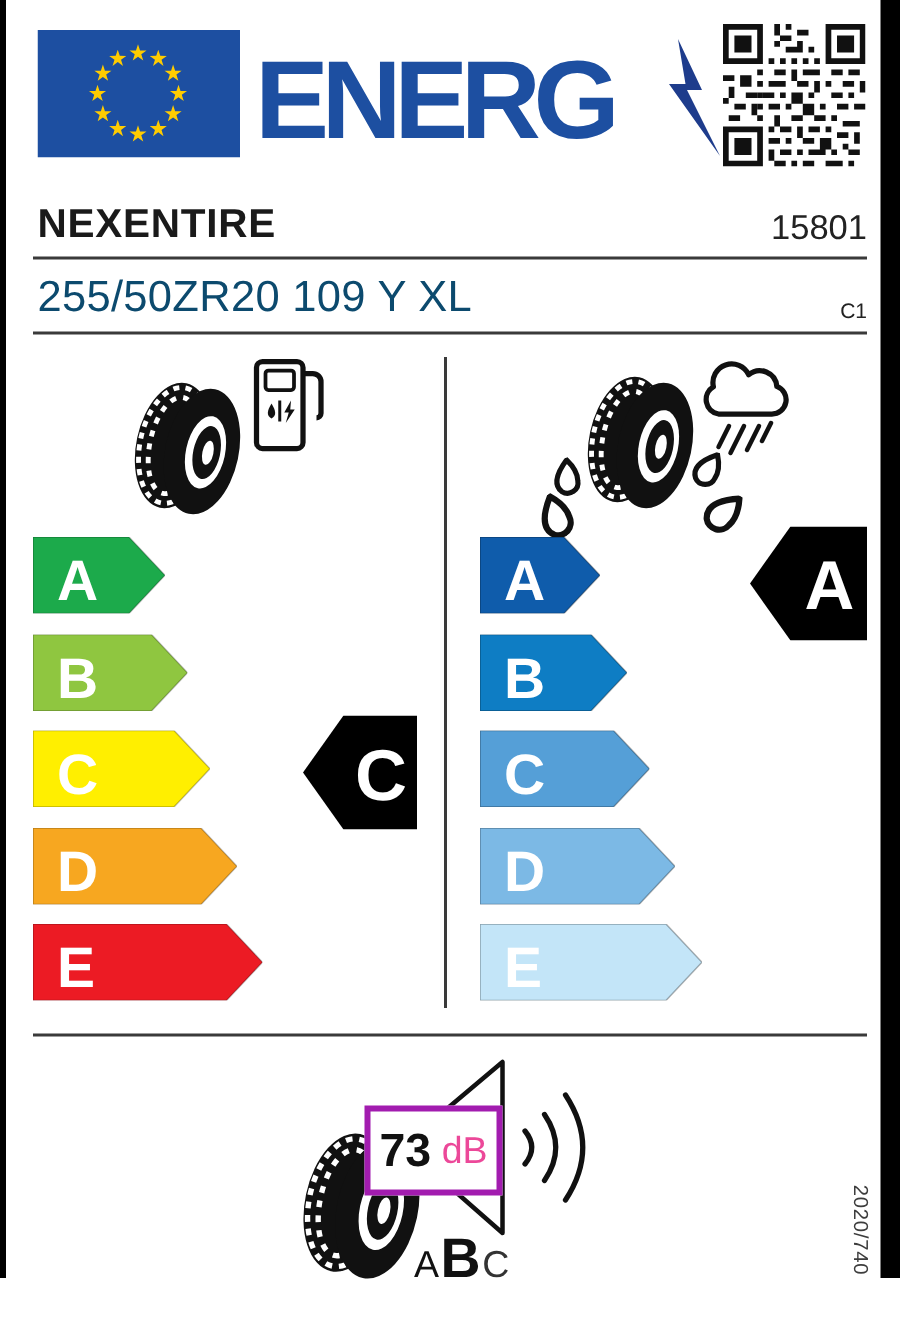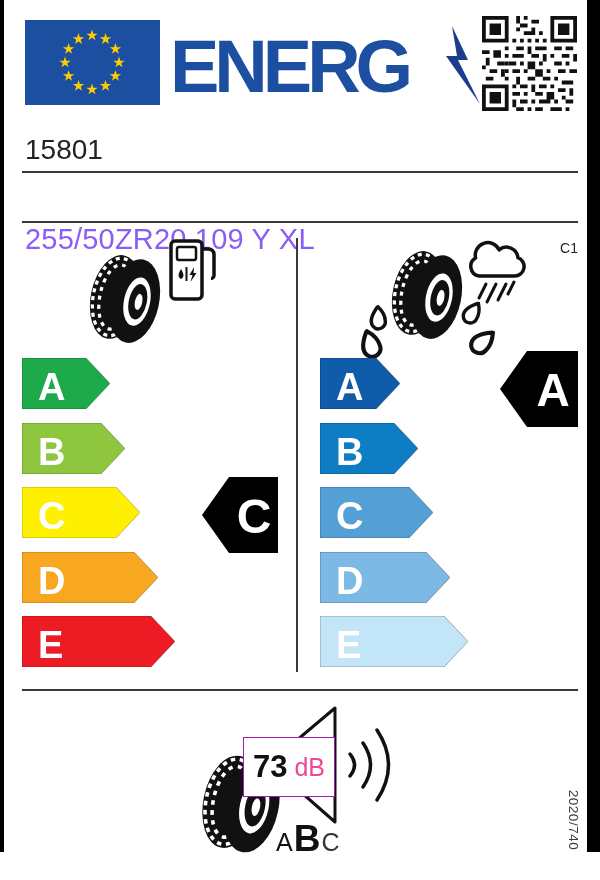--- a/index.html
+++ b/index.html
@@ -8,29 +8,29 @@
     font-family:"Liberation Sans",sans-serif;color:#111;
   }
   .edge{position:absolute;top:0;background:#000;height:852px;}
   .edge.l{left:0;width:4px;}
   .edge.r{left:587px;width:13px;}
   .abs{position:absolute;}
   .hline{position:absolute;left:22px;width:556px;height:2px;background:#3a3a3a;}
   .vline{position:absolute;left:296px;top:238px;width:2px;height:434px;background:#3a3a3a;}
   .brand-row{position:absolute;left:25px;top:134px;width:553px;display:flex;justify-content:space-between;align-items:flex-end;}
   .brand{font-size:27px;font-weight:700;letter-spacing:.5px;color:#1a1a1a;}
-  .article{font-size:28px;color:#222;}
+  .article{font-size:23px;color:#222;}
   .size-row{position:absolute;left:25px;top:182px;width:553px;display:flex;justify-content:space-between;align-items:flex-end;}
-  .size{font-size:29px;color:#8b5cf6;letter-spacing:.2px;margin-top:41px;}
+  .size{font-size:29px;color:#0c4a6e;letter-spacing:.2px;}
   .tclass{font-size:14px;color:#222;}
   svg text{font-family:"Liberation Sans",sans-serif;}
   .arrow-letter{font-weight:700;fill:#fff;}
   .noise-box{
     position:absolute;left:243px;top:737px;width:92px;height:60px;background:#fff;
-    border:1px solid #a21caf;box-sizing:border-box;display:flex;align-items:center;justify-content:center;gap:7px;
+    border:4px solid #a21caf;box-sizing:border-box;display:flex;align-items:center;justify-content:center;gap:7px;
   }
   .noise-box .val{font-size:31px;font-weight:700;color:#111;}
   .noise-box .unit{font-size:25px;color:#ec4899;}
   .abc{position:absolute;left:276px;top:818px;display:flex;align-items:baseline;}
   .abc .a{font-size:25px;color:#111;}
   .abc .b{font-size:37px;font-weight:700;color:#111;margin:0 1px;}
   .abc .c{font-size:25px;color:#333;}
   .reg{
     position:absolute;left:531px;top:812px;width:84px;height:16px;
     transform:rotate(90deg);text-align:center;font-size:13.5px;color:#3d3d3d;letter-spacing:.5px;
@@ -94,20 +94,21 @@
 
   <svg class="abs" style="left:482px;top:16px" width="95" height="95" viewBox="0 0 25 25">
     <g fill="#111">
       <path fill-rule="evenodd" d="M0,0h7v7h-7zM1,1v5h5v-5zM2,2h3v3h-3z M18,0h7v7h-7zM19,1v5h5v-5zM20,2h3v3h-3z M0,18h7v7h-7zM1,19v5h5v-5zM2,20h3v3h-3z"></path>
       <path d="M8,6h1v1h-1zM10,6h1v1h-1zM12,6h1v1h-1zM14,6h1v1h-1zM16,6h1v1h-1zM6,8h1v1h-1zM6,10h1v1h-1zM6,12h1v1h-1zM6,14h1v1h-1zM6,16h1v1h-1z"></path>
       <path d="M9,0h1v2h-1zM11,0h1v1h-1zM13,1h2v1h-2zM10,2h2v1h-2zM13,3h1v2h-1zM9,3h1v1h-1zM11,4h2v1h-2zM15,4h1v1h-1zM9,8h2v1h-2zM12,8h1v2h-1zM14,8h3v1h-3zM19,8h2v1h-2zM22,8h2v1h-2zM0,9h2v1h-2zM3,9h2v2h-2zM8,10h3v1h-3zM13,10h2v1h-2zM16,10h1v2h-1zM18,10h1v1h-1zM21,10h2v1h-2zM24,10h1v2h-1zM1,11h1v2h-1zM4,12h2v1h-2zM7,12h2v1h-2zM10,12h1v1h-1zM12,12h2v2h-2zM15,12h1v1h-1zM19,12h2v1h-2zM22,12h1v1h-1zM0,13h1v1h-1zM2,14h2v1h-2zM5,14h1v2h-1zM8,14h2v1h-2zM11,14h1v1h-1zM14,14h2v2h-2zM17,14h1v1h-1zM20,14h2v1h-2zM23,14h2v1h-2zM1,16h2v1h-2zM9,16h1v2h-1zM12,16h2v1h-2zM16,16h2v1h-2zM19,16h1v1h-1zM21,17h3v1h-3zM8,18h1v1h-1zM10,18h2v1h-2zM13,18h1v2h-1zM15,18h2v1h-2zM18,18h1v1h-1zM20,19h2v1h-2zM23,19h1v2h-1zM8,20h2v1h-2zM11,20h1v1h-1zM14,20h2v1h-2zM17,20h2v2h-2zM21,21h1v1h-1zM8,22h1v2h-1zM10,22h2v1h-2zM13,22h1v1h-1zM15,22h3v1h-3zM19,22h1v1h-1zM22,22h2v1h-2zM9,24h2v1h-2zM12,24h1v1h-1zM14,24h2v1h-2zM18,24h3v1h-3zM22,24h1v1h-1z"></path>
     </g>
   </svg>
 
   <div class="brand-row">
+    <span class="brand">NEXENTIRE</span>
     <span class="article">15801</span>
   </div>
   <div class="hline" style="top:171px"></div>
 
   <div class="size-row">
     <span class="size">255/50ZR20 109 Y XL</span>
     <span class="tclass">C1</span>
   </div>
   <div class="hline" style="top:221px"></div>
 

